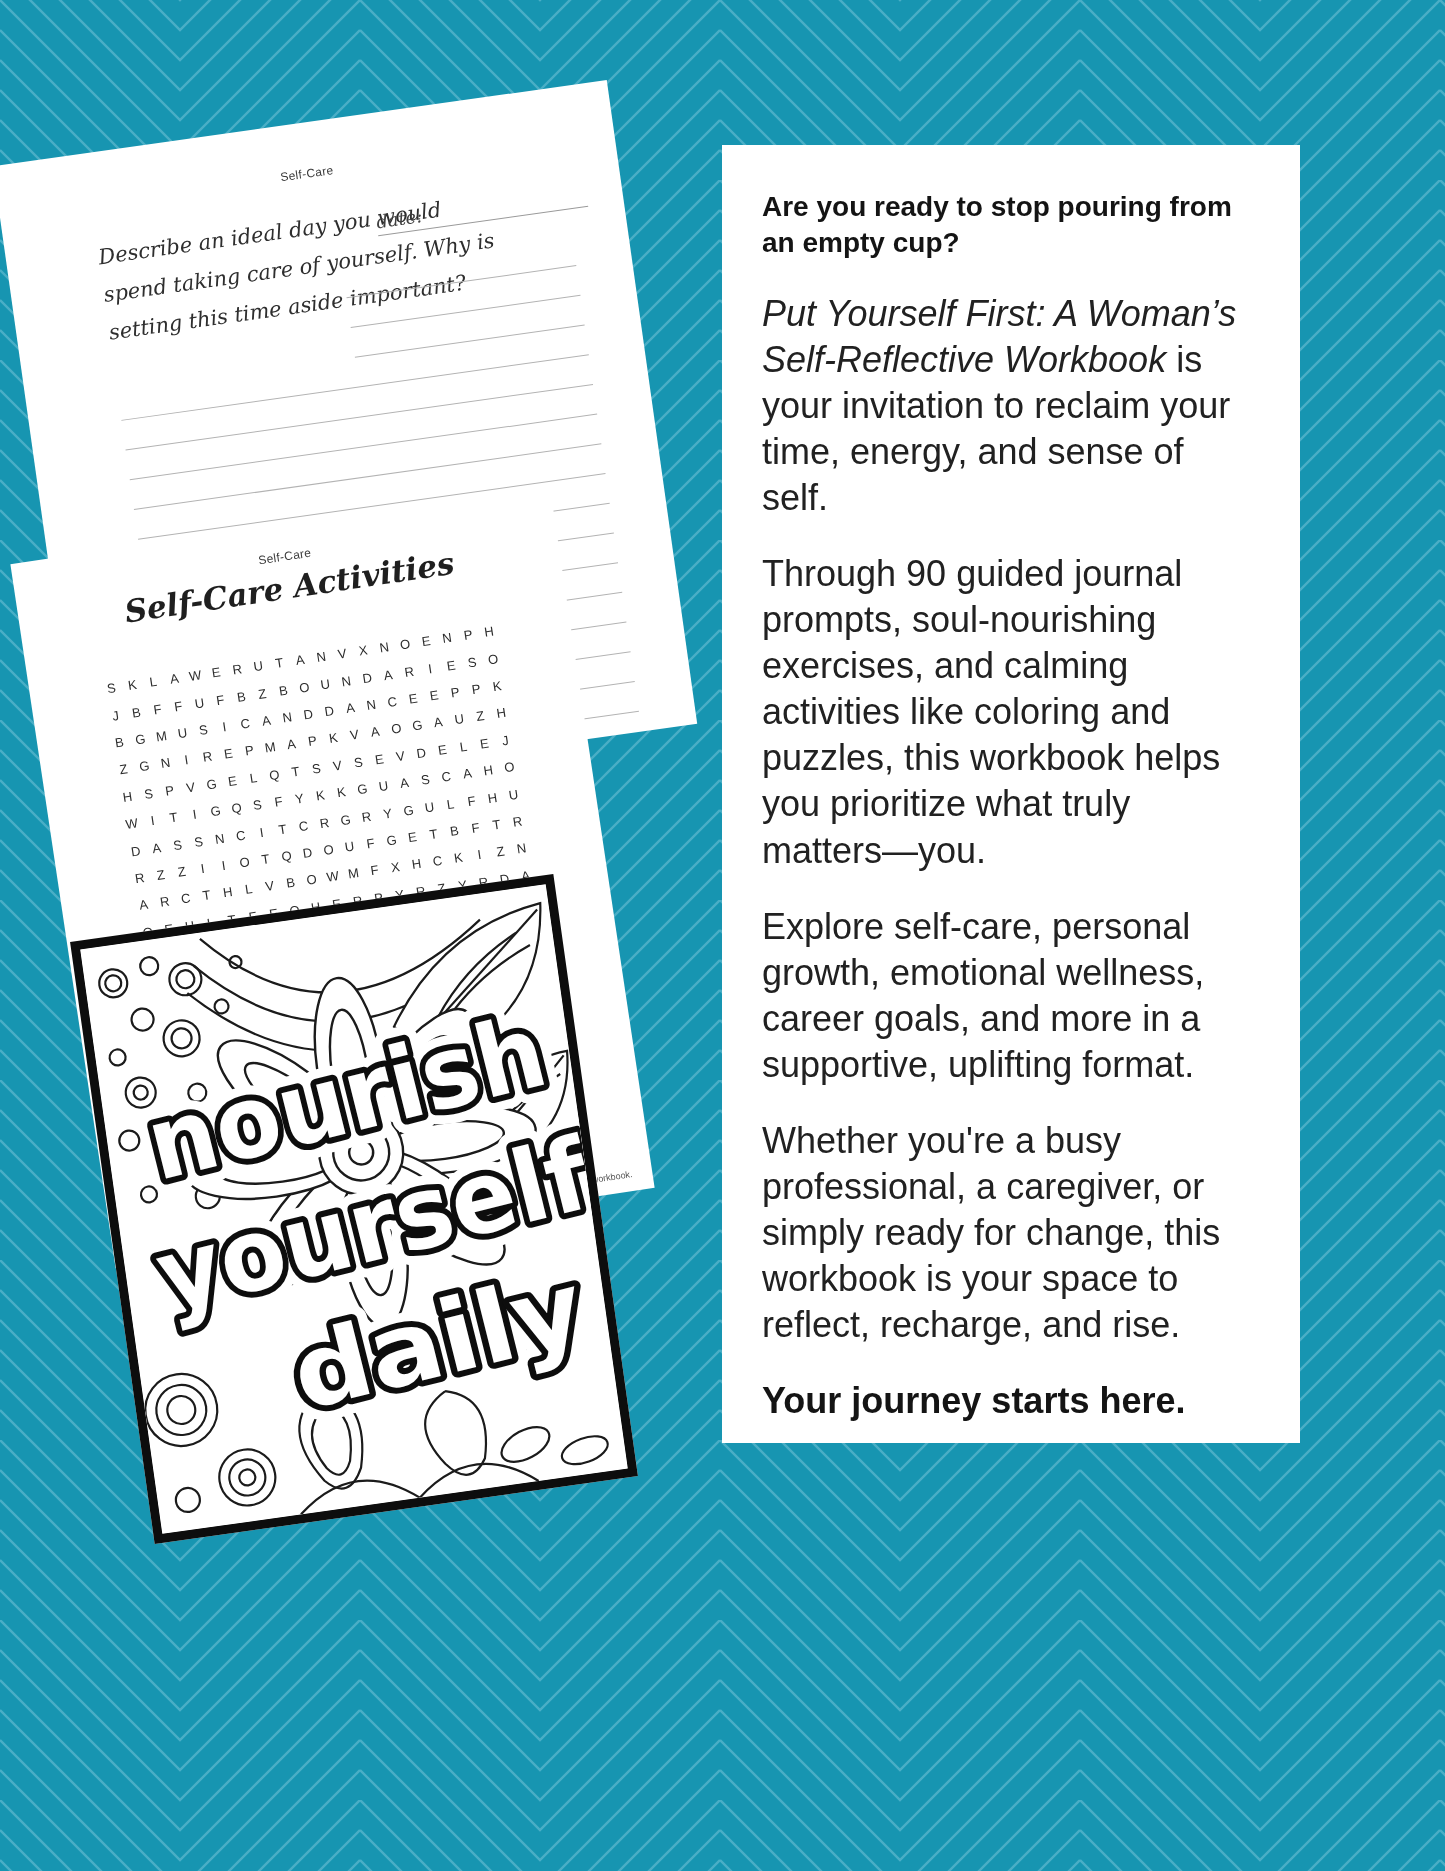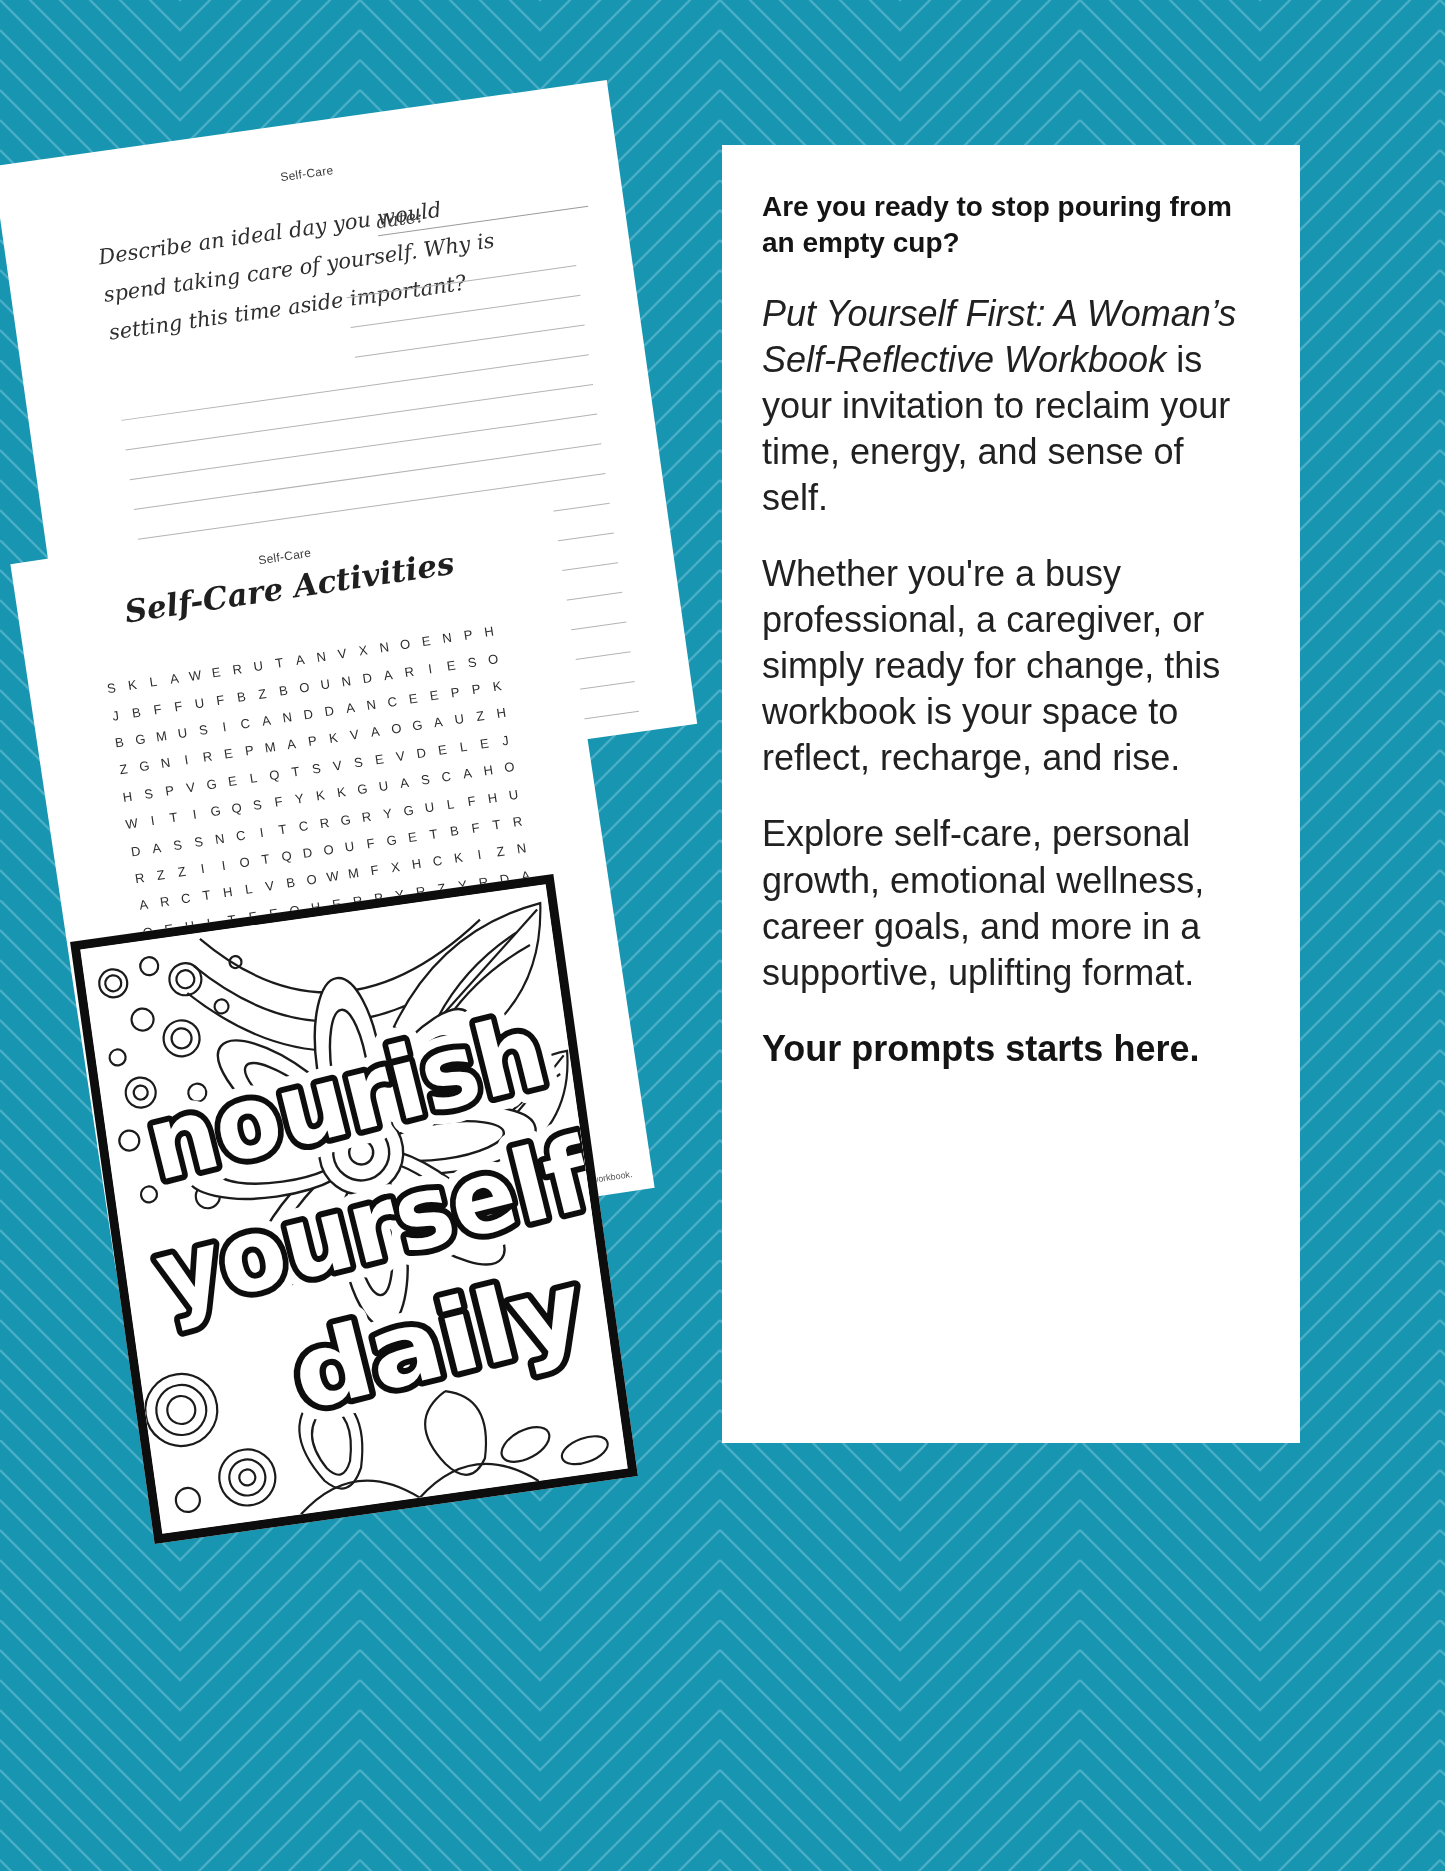--- a/index.html
+++ b/index.html
@@ -602,16 +602,17 @@
       </g>
     </g>
   </svg>
 </div>
 
 <div class="panel">
   <h2>Are you ready to stop pouring from an empty cup?</h2>
   <p>
     <em>Put Yourself First: A Woman’s Self-Reflective Workbook</em><span> is your invitation to reclaim your time, energy, and sense of self.</span>
   </p>
+  <p>Through 90 guided journal prompts, soul-nourishing exercises, and calming activities like coloring and puzzles, this workbook helps you prioritize what truly matters—you.</p>
+  <p>Explore self-care, personal growth, emotional wellness, career goals, and more in a supportive, uplifting format.</p>
   <p>Whether you're a busy professional, a caregiver, or simply ready for change, this workbook is your space to reflect, recharge, and rise.</p>
-  <p>Explore self-care, personal growth, emotional wellness, career goals, and more in a supportive, uplifting format.</p>
-  <p class="closing">Your prompts starts here.</p>
+  <p class="closing">Your journey starts here.</p>
 </div>
 
 </body></html>

